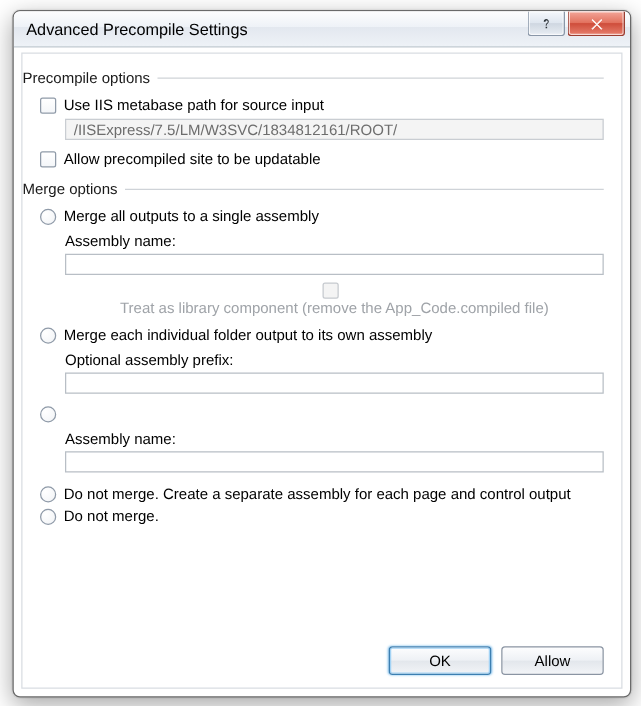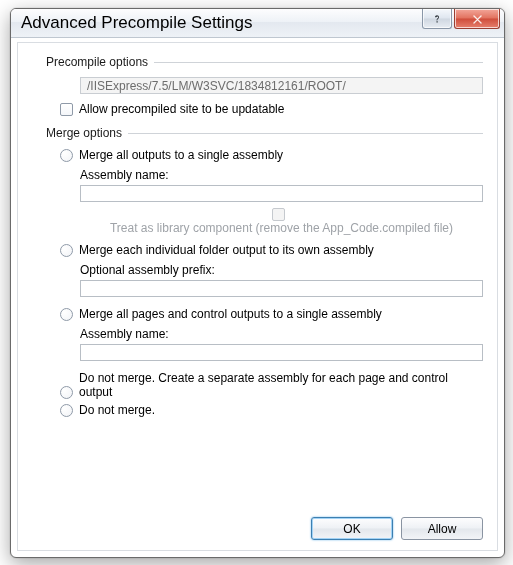--- a/index.html
+++ b/index.html
@@ -29,21 +29,21 @@
   .titlebar {
     height: 28px;
     background: linear-gradient(to bottom, #fdfdfe 0%, #eef2f7 45%, #e3e8ef 46%, #eef2f7 100%);
     border-bottom: 1px solid #bfc7d0;
     display: flex;
     align-items: center;
     padding-left: 10px;
     position: relative;
   }
   .titlebar .title {
-    font-size: 17px;
+    font-size: 13px;
     color: #000;
   }
   .titlebtns {
     position: absolute;
     right: 4px; top: 0px;
     display: flex;
   }
   .titlebtn {
     width: 28px; height: 19px;
     margin-left: 2px;
@@ -60,21 +60,21 @@
     width: 44px;
     background: linear-gradient(to bottom, #f3a79a 0%, #e2725f 48%, #cf4d3b 52%, #e7806e 100%);
     border-color: #9b3d31;
   }
   .titlebtn svg { display:block; }
   .client {
     position: absolute;
     left: 6px; right: 6px; top: 33px; bottom: 6px;
     border: 1px solid #d9dde2;
     background: #fff;
-    padding: 10px 14px 12px 28px;
+    padding: 10px 14px 12px 0;
     box-sizing: border-box;
   }
   .group-header {
     display: flex;
     align-items: center;
     margin: 2px 0 8px 0;
     color: #1a1a1a;
   }
   .group-header .line {
     flex: 1;
@@ -175,20 +175,24 @@
       </div>
     </div>
 
     <div class="client">
 
       <div class="group-header">
         <span>Precompile options</span>
         <div class="line"></div>
       </div>
 
+      <div class="row">
+        <input type="checkbox" class="cb" style="">
+        <span class="label">Use IIS metabase path for source input</span>
+      </div>
       <input type="text" class="textfield disabled" disabled="" value="/IISExpress/7.5/LM/W3SVC/1834812161/ROOT/" style="">
 
       <div class="row" style="margin-top:8px;">
         <input type="checkbox" class="cb" style="">
         <span class="label">Allow precompiled site to be updatable</span>
       </div>
 
       <div class="group-header" style="margin-top:10px;">
         <span>Merge options</span>
         <div class="line"></div>
@@ -207,21 +211,20 @@
 
       <div class="row" style="margin-top:8px;">
         <input type="radio" name="merge" class="rb" style="">
         <span class="label">Merge each individual folder output to its own assembly</span>
       </div>
       <div class="sublabel">Optional assembly prefix:</div>
       <input type="text" class="textfield" value="" style="">
 
       <div class="row" style="margin-top:10px;">
         <input type="radio" name="merge" class="rb" style="">
-        <span class="label">Merge all pages and control outputs to a single assembly</span>
       </div>
       <div class="sublabel">Assembly name:</div>
       <input type="text" class="textfield" value="" style="">
 
       <div class="row" style="margin-top:10px;align-items:flex-end;">
         <input type="radio" name="merge" class="rb" style="">
         <span class="label">Do not merge. Create a separate assembly for each page and control output</span>
       </div>
 
       <div class="row">

